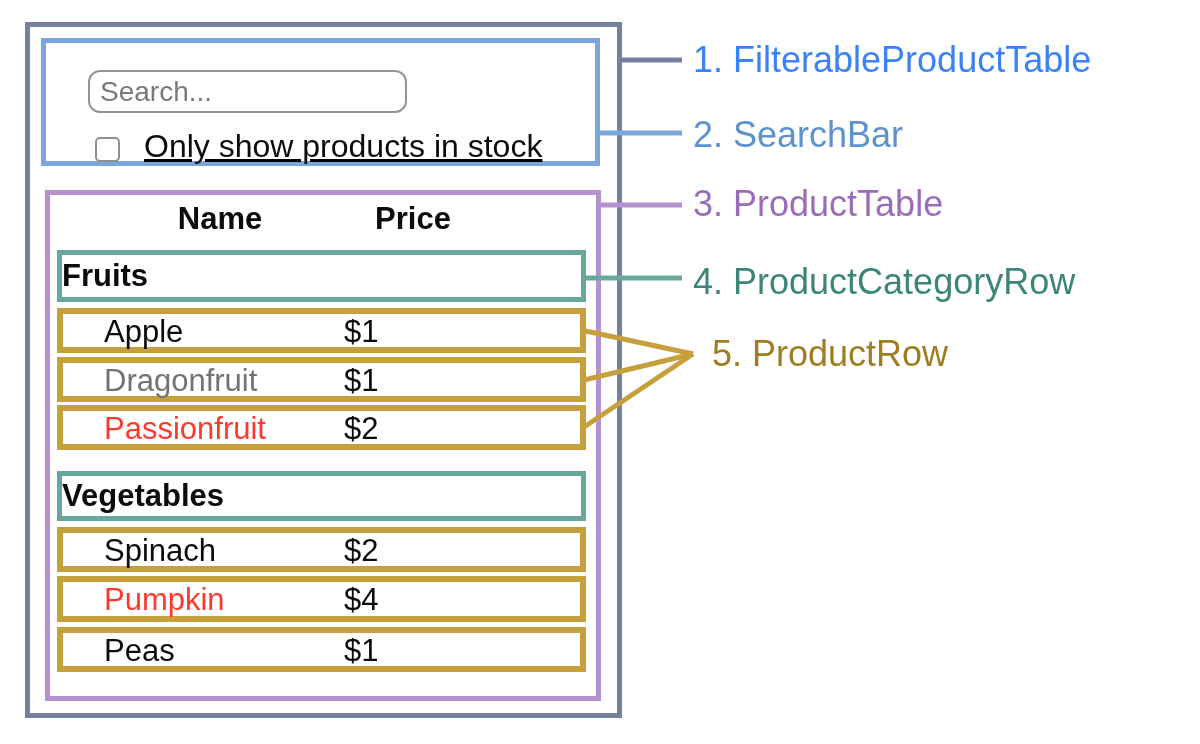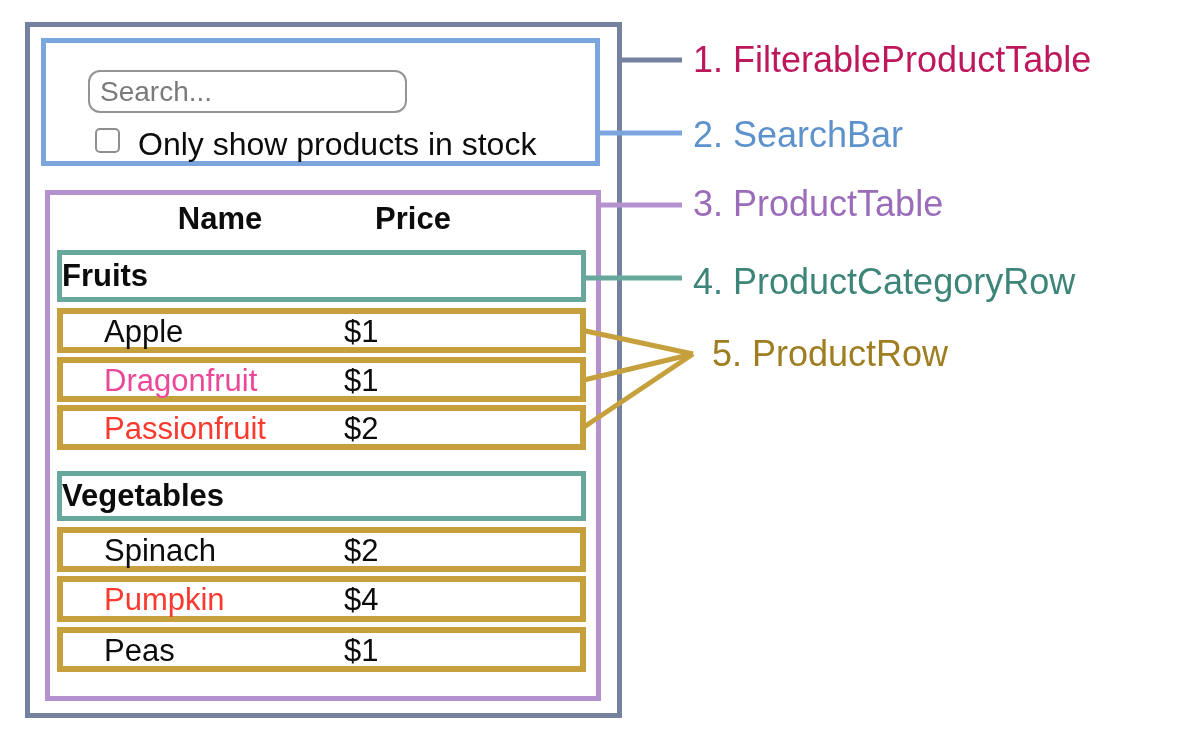--- a/index.html
+++ b/index.html
@@ -17,21 +17,21 @@
   
   .search-input {
     position:absolute; left:88px; top:70px; width:319px; height:43px;
     border:2px solid #949494; border-radius:12px; outline:none;
     font-family:inherit; font-size:28px; color:#222; padding:0 10px;
     background:#fff;
   }
   .search-input::placeholder { color:#7a7a7a; opacity:1; }
   .stock-row {
     position:absolute; left:95px; top:128px; height:34px;
-    display:flex; align-items:flex-start; gap:18px; cursor:default;
+    display:flex; align-items:flex-end; gap:24px; cursor:default;text-decoration:underline;
   }
   .checkbox {
     width:25px; height:25px; border:2px solid #8f8f8f; border-radius:5px;
     background:#fff; flex:0 0 auto;
   }
   .stock-label { font-size:32px; color:#0c0c0c; white-space:nowrap; line-height:1; }
 
   
   .thead { position:absolute; left:57px; top:198px; width:529px; height:42px; }
   .th { position:absolute; top:50%; transform:translateY(-50%);
@@ -60,21 +60,21 @@
   .r-peas        { top:627px; height:45px; }
 
   
   .connectors { position:absolute; left:0; top:0; width:1200px; height:744px; pointer-events:none; }
 
   
   .legend-label {
     position:absolute; left:693px; height:40px; display:flex; align-items:center;
     font-size:36px; white-space:nowrap; letter-spacing:0;
   }
-  .ll-1 { top:40px;  color:#be185d; }
+  .ll-1 { top:40px;  color:#3b82f6; }
   .ll-2 { top:115px; color:#5d92cd; }
   .ll-3 { top:184px; color:#9a6cb9; }
   .ll-4 { top:262px; color:#3d8579; }
   .ll-5 { top:334px; left:712px; color:#9e7e20; }
 </style>
 </head>
 <body>
 
 <div class="canvas">
 
@@ -95,21 +95,21 @@
   </div>
 
   <div class="trow teal r-fruits">
     <span class="cat-text">Fruits</span>
   </div>
   <div class="trow gold r-apple">
     <span class="cell name" style="color: rgb(12, 12, 12);">Apple</span>
     <span class="cell price">$1</span>
   </div>
   <div class="trow gold r-dragonfruit">
-    <span class="cell name" style="color: #ec4899;">Dragonfruit</span>
+    <span class="cell name" style="color: #737373;">Dragonfruit</span>
     <span class="cell price">$1</span>
   </div>
   <div class="trow gold r-passion">
     <span class="cell name" style="color: rgb(250, 58, 46);">Passionfruit</span>
     <span class="cell price">$2</span>
   </div>
 
   <div class="trow teal r-vegetables">
     <span class="cat-text">Vegetables</span>
   </div>

